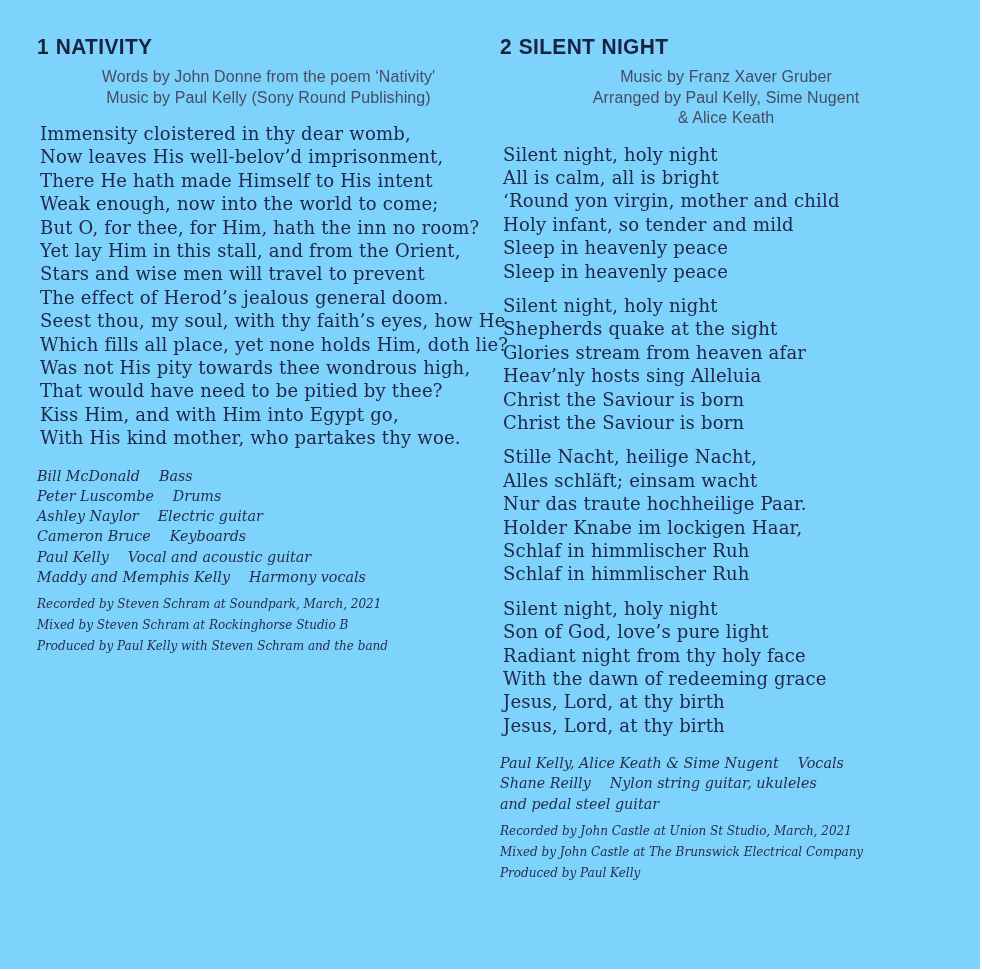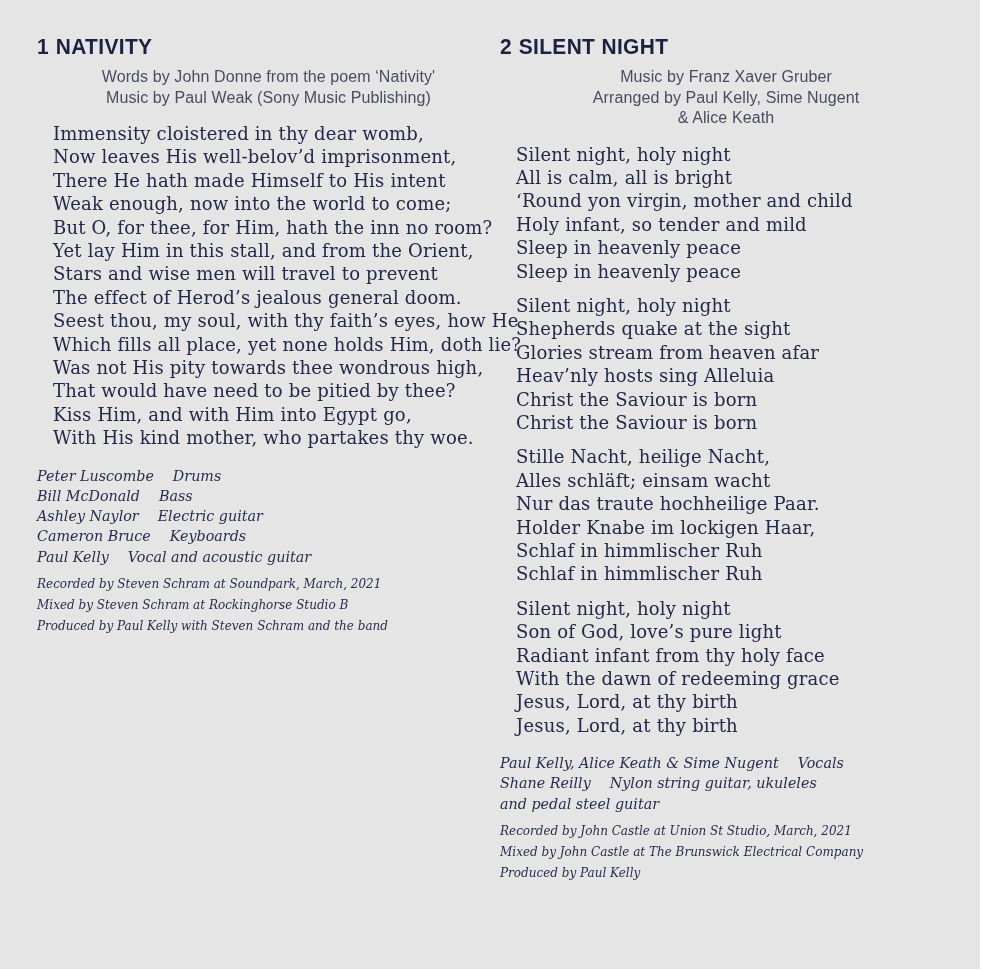--- a/index.html
+++ b/index.html
@@ -10,21 +10,21 @@
   body {
     width: 982px;
     height: 971px;
     overflow: hidden;
     font-family: "DejaVu Serif", serif;
   }
   .page {
     box-sizing: border-box;
     width: 980px;
     height: 969px;
-    background: #e5e5e5;
+    background: #7dd3fc;
     padding: 36px 28px 0 37px;
     display: flex;
   }
   .col-left {
     width: 463px;
     flex: 0 0 auto;
   }
   .col-right {
     flex: 1 1 auto;
     min-width: 0;
@@ -50,21 +50,21 @@
     line-height: 20.5px;
     letter-spacing: 0.1px;
     color: #484c60;
     margin: 0 0 14px 0;
   }
   .byline .byline-line {
     white-space: nowrap;
     text-align: center;
   }
   .lyrics .verse {
-    margin: 0 0 11px 16px;
+    margin: 0 0 11px 3px;
   }
   .lyric-line {
     font-size: 18px;
     line-height: 23.4px;
     letter-spacing: 0.2px;
     color: #222848;
     white-space: nowrap;
   }
   .credits {
     margin-top: 16px;
@@ -92,46 +92,47 @@
 </style>
 </head>
 <body>
 
 <div class="page">
 
   <section class="col-left">
     <h2 class="track-title"><span class="track-number">1</span><span>NATIVITY</span></h2>
     <div class="byline">
         <div class="byline-line">Words by John Donne from the poem ‘Nativity'</div>
-        <div class="byline-line">Music by Paul Weak (Sony Music Publishing)</div>
+        <div class="byline-line">Music by Paul Kelly (Sony Round Publishing)</div>
       </div>
     <div class="lyrics">
         <div class="verse">
           <div class="lyric-line">Immensity cloistered in thy dear womb,</div>
           <div class="lyric-line">Now leaves His well-belov’d imprisonment,</div>
           <div class="lyric-line">There He hath made Himself to His intent</div>
           <div class="lyric-line">Weak enough, now into the world to come;</div>
           <div class="lyric-line">But O, for thee, for Him, hath the inn no room?</div>
           <div class="lyric-line">Yet lay Him in this stall, and from the Orient,</div>
           <div class="lyric-line">Stars and wise men will travel to prevent</div>
           <div class="lyric-line">The effect of Herod’s jealous general doom.</div>
           <div class="lyric-line">Seest thou, my soul, with thy faith’s eyes, how He</div>
           <div class="lyric-line">Which fills all place, yet none holds Him, doth lie?</div>
           <div class="lyric-line">Was not His pity towards thee wondrous high,</div>
           <div class="lyric-line">That would have need to be pitied by thee?</div>
           <div class="lyric-line">Kiss Him, and with Him into Egypt go,</div>
           <div class="lyric-line">With His kind mother, who partakes thy woe.</div>
         </div>
       </div>
     <div class="credits">
+        <div class="credit-line"><span class="credit-name">Bill McDonald</span><span class="credit-role">Bass</span></div>
         <div class="credit-line"><span class="credit-name">Peter Luscombe</span><span class="credit-role">Drums</span></div>
-        <div class="credit-line"><span class="credit-name">Bill McDonald</span><span class="credit-role">Bass</span></div>
         <div class="credit-line"><span class="credit-name">Ashley Naylor</span><span class="credit-role">Electric guitar</span></div>
         <div class="credit-line"><span class="credit-name">Cameron Bruce</span><span class="credit-role">Keyboards</span></div>
         <div class="credit-line"><span class="credit-name">Paul Kelly</span><span class="credit-role">Vocal and acoustic guitar</span></div>
+        <div class="credit-line"><span class="credit-name">Maddy and Memphis Kelly</span><span class="credit-role">Harmony vocals</span></div>
       </div>
     <div class="production">
         <div class="production-line">Recorded by Steven Schram at Soundpark, March, 2021</div>
         <div class="production-line">Mixed by Steven Schram at Rockinghorse Studio B</div>
         <div class="production-line">Produced by Paul Kelly with Steven Schram and the band</div>
       </div>
   </section>
 
   <section class="col-right">
     <h2 class="track-title"><span class="track-number">2</span><span>SILENT NIGHT</span></h2>
@@ -161,21 +162,21 @@
           <div class="lyric-line">Stille Nacht, heilige Nacht,</div>
           <div class="lyric-line">Alles schläft; einsam wacht</div>
           <div class="lyric-line">Nur das traute hochheilige Paar.</div>
           <div class="lyric-line">Holder Knabe im lockigen Haar,</div>
           <div class="lyric-line">Schlaf in himmlischer Ruh</div>
           <div class="lyric-line">Schlaf in himmlischer Ruh</div>
         </div>
         <div class="verse">
           <div class="lyric-line">Silent night, holy night</div>
           <div class="lyric-line">Son of God, love’s pure light</div>
-          <div class="lyric-line">Radiant infant from thy holy face</div>
+          <div class="lyric-line">Radiant night from thy holy face</div>
           <div class="lyric-line">With the dawn of redeeming grace</div>
           <div class="lyric-line">Jesus, Lord, at thy birth</div>
           <div class="lyric-line">Jesus, Lord, at thy birth</div>
         </div>
       </div>
     <div class="credits">
         <div class="credit-line"><span class="credit-name">Paul Kelly, Alice Keath &amp; Sime Nugent</span><span class="credit-role">Vocals</span></div>
         <div class="credit-line"><span class="credit-name">Shane Reilly</span><span class="credit-role">Nylon string guitar, ukuleles</span></div>
         <div class="credit-line"><span class="credit-role">and pedal steel guitar</span></div>
       </div>

